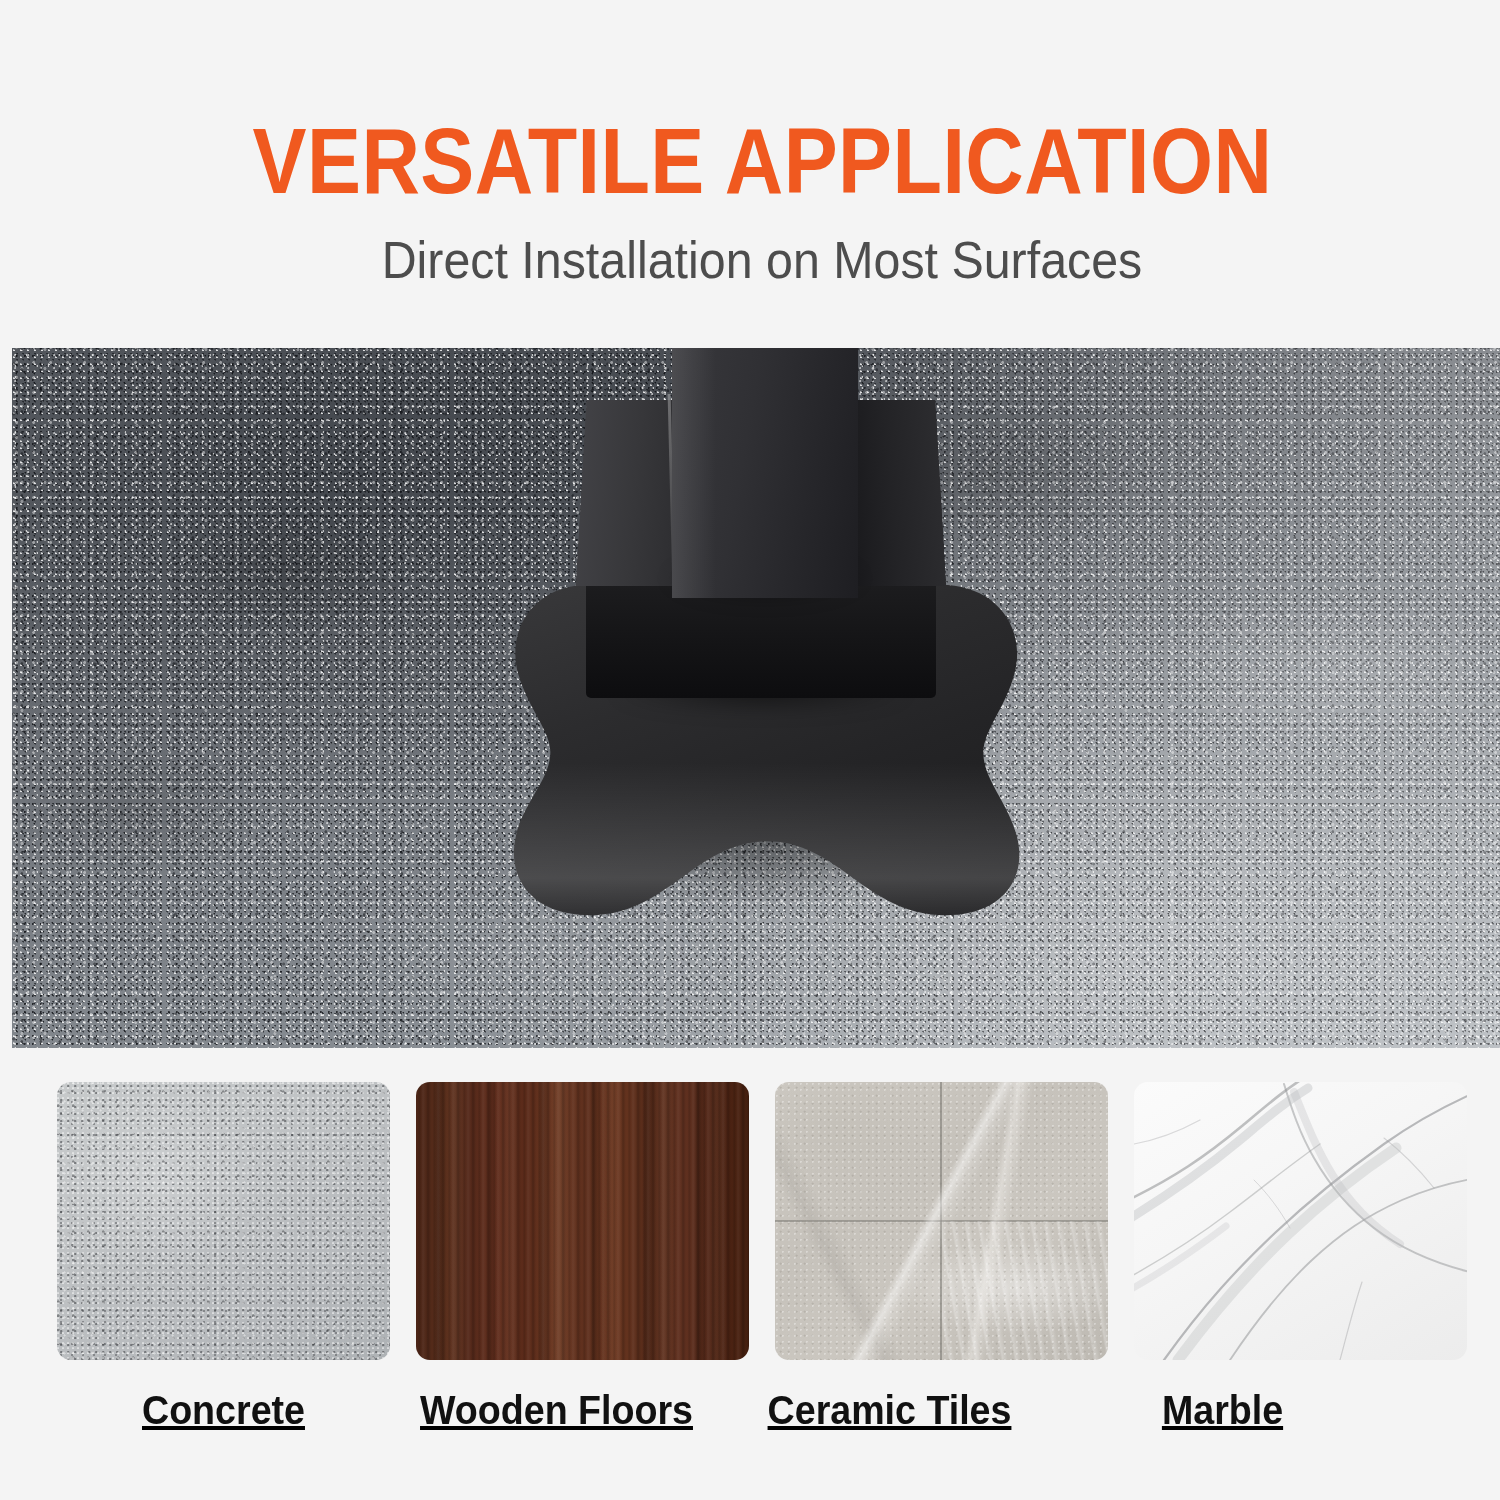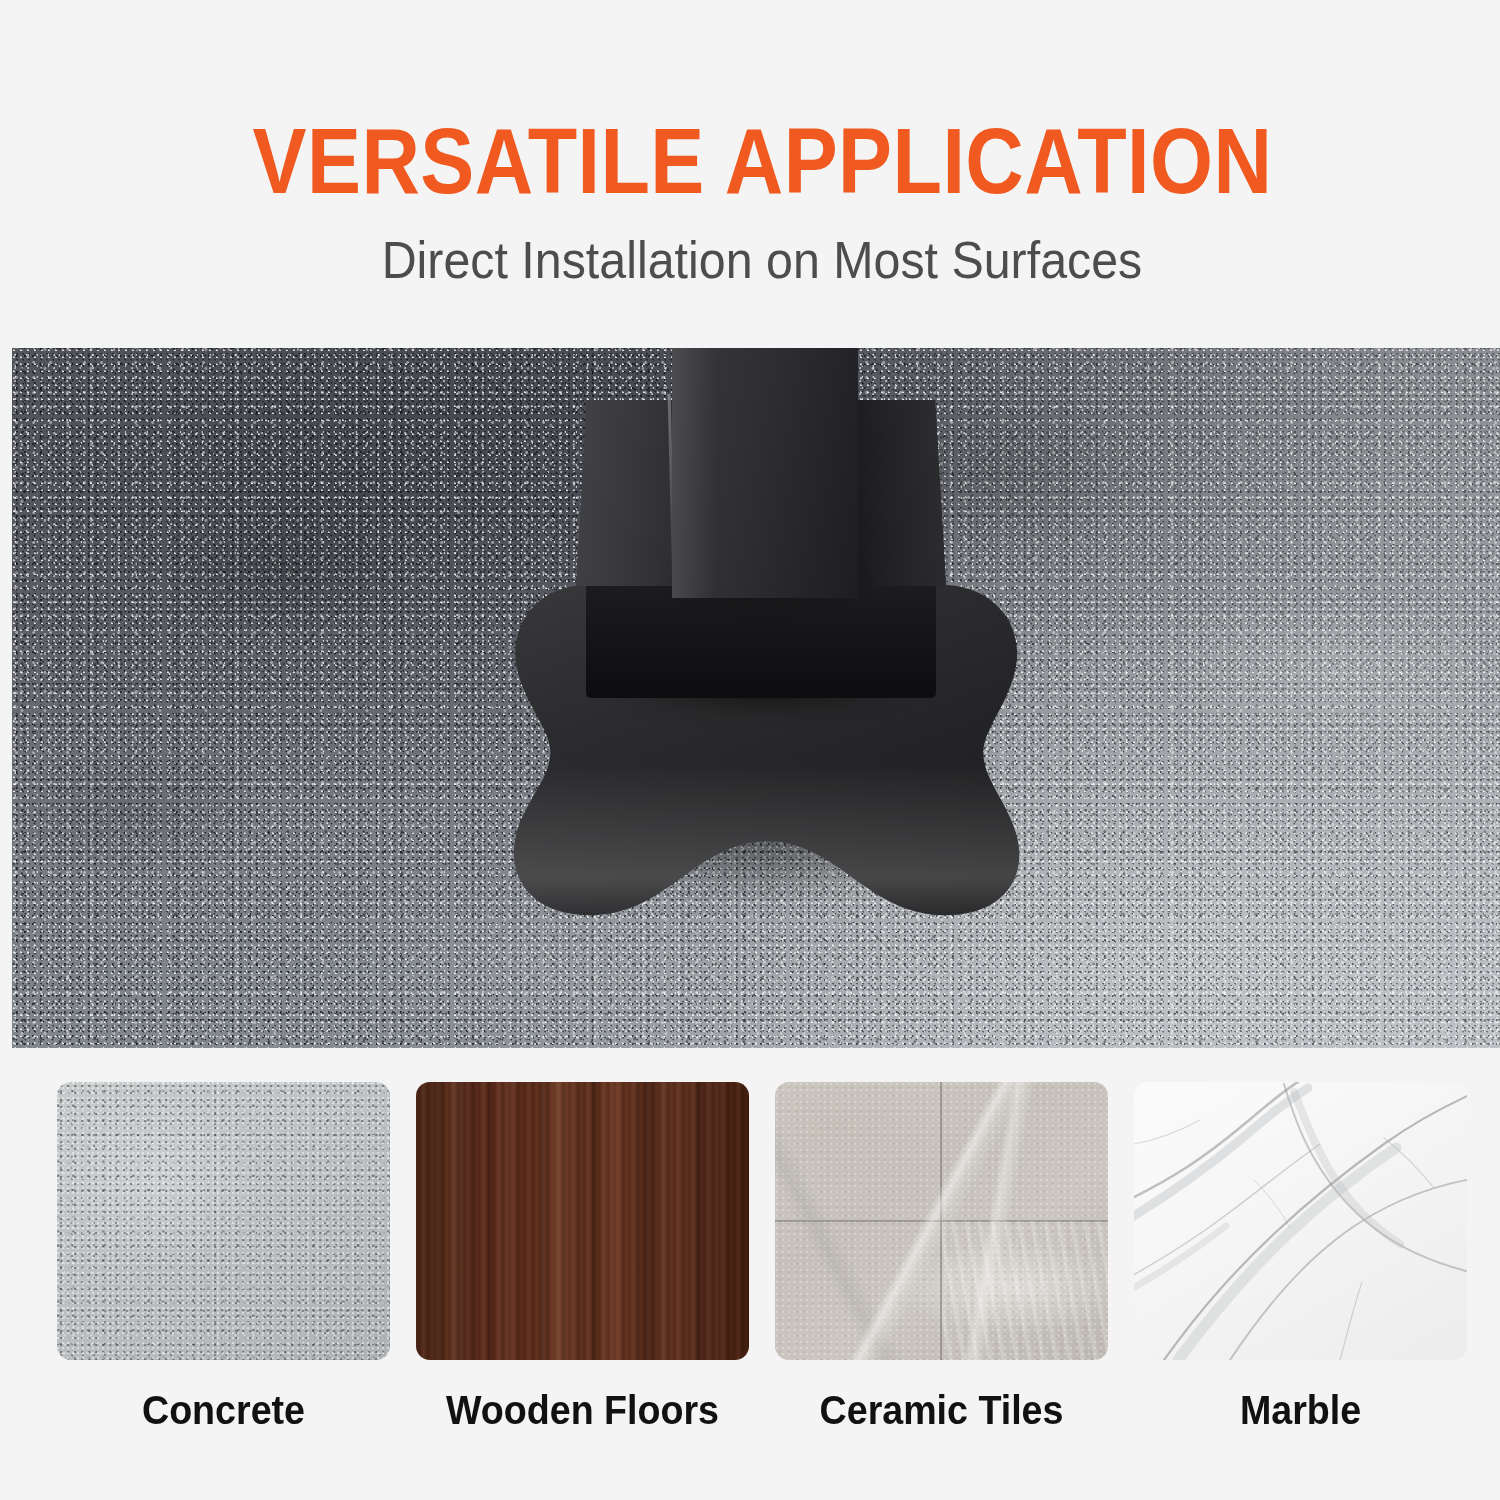--- a/index.html
+++ b/index.html
@@ -284,21 +284,21 @@
   }
   
   .sw-marble {
     background:linear-gradient(150deg,#fbfbfb 0%, #f6f6f6 40%, #f1f1f1 70%, #ececec 100%);
   }
   .marble-veins { position:absolute; inset:0; }
 
   .labels {
     position:absolute; left:45px; top:340px;
     width:1410px; height:70px;
-    display:flex; justify-content:space-between;
+    display:flex; text-decoration:underline;
   }
   .label {
     width:333px;
     text-align:center;
     font-family:"Liberation Sans Narrow","Liberation Sans",sans-serif;
     font-weight:700;
     font-size:40px;
     line-height:1.1;
     color:#111;
     transform:scaleX(0.94);

